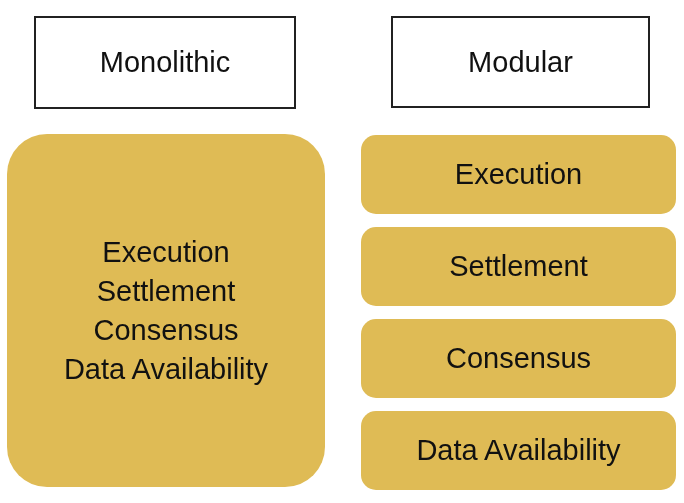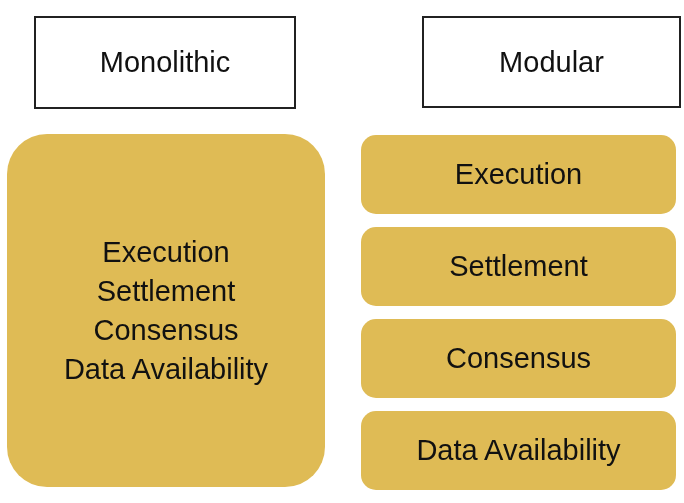--- a/index.html
+++ b/index.html
@@ -25,21 +25,21 @@
     height:93px;
     background:#ffffff;
     border:2px solid var(--border);
     display:flex;
     align-items:center;
     justify-content:center;
     font-size:29px;
     line-height:1;
   }
   .header-box.monolithic{left:34px;width:262px;}
-  .header-box.modular{left:391px;width:259px;height:92px;margin-left:31px;}
+  .header-box.modular{left:391px;width:259px;height:92px;}
 
   .mono-stack{
     position:absolute;
     left:7px;
     top:134px;
     width:318px;
     height:353px;
     background:var(--accent);
     border-radius:40px;
     display:flex;

